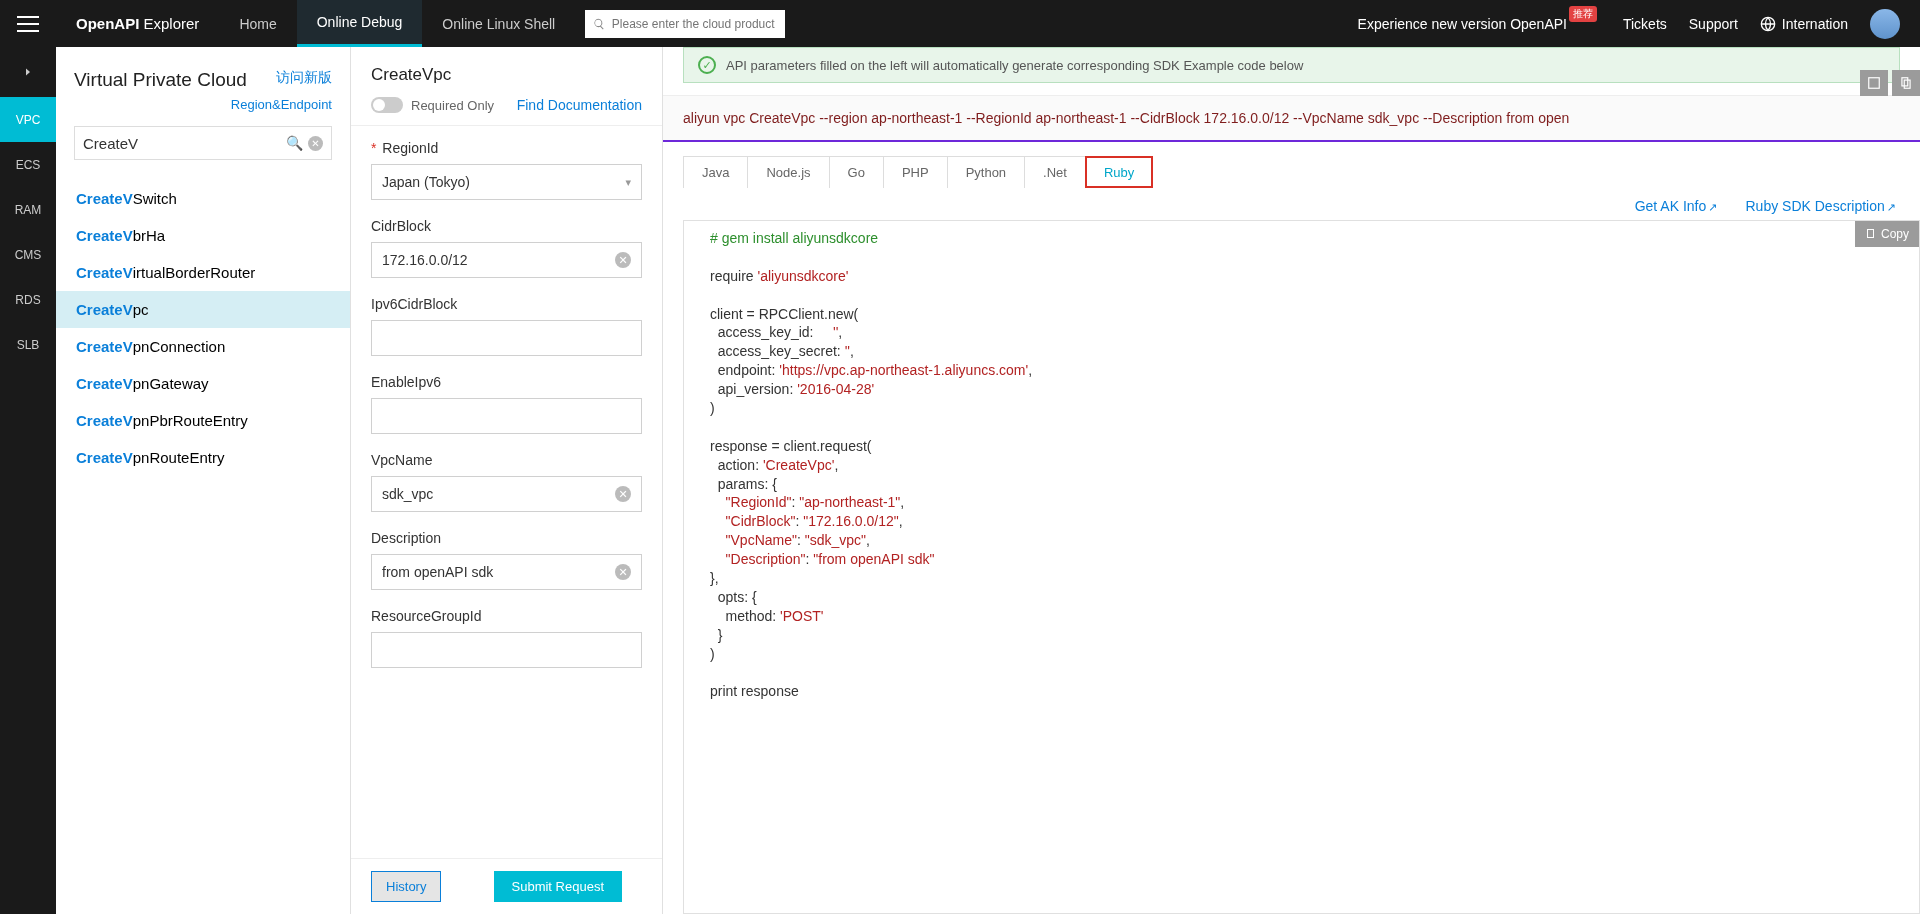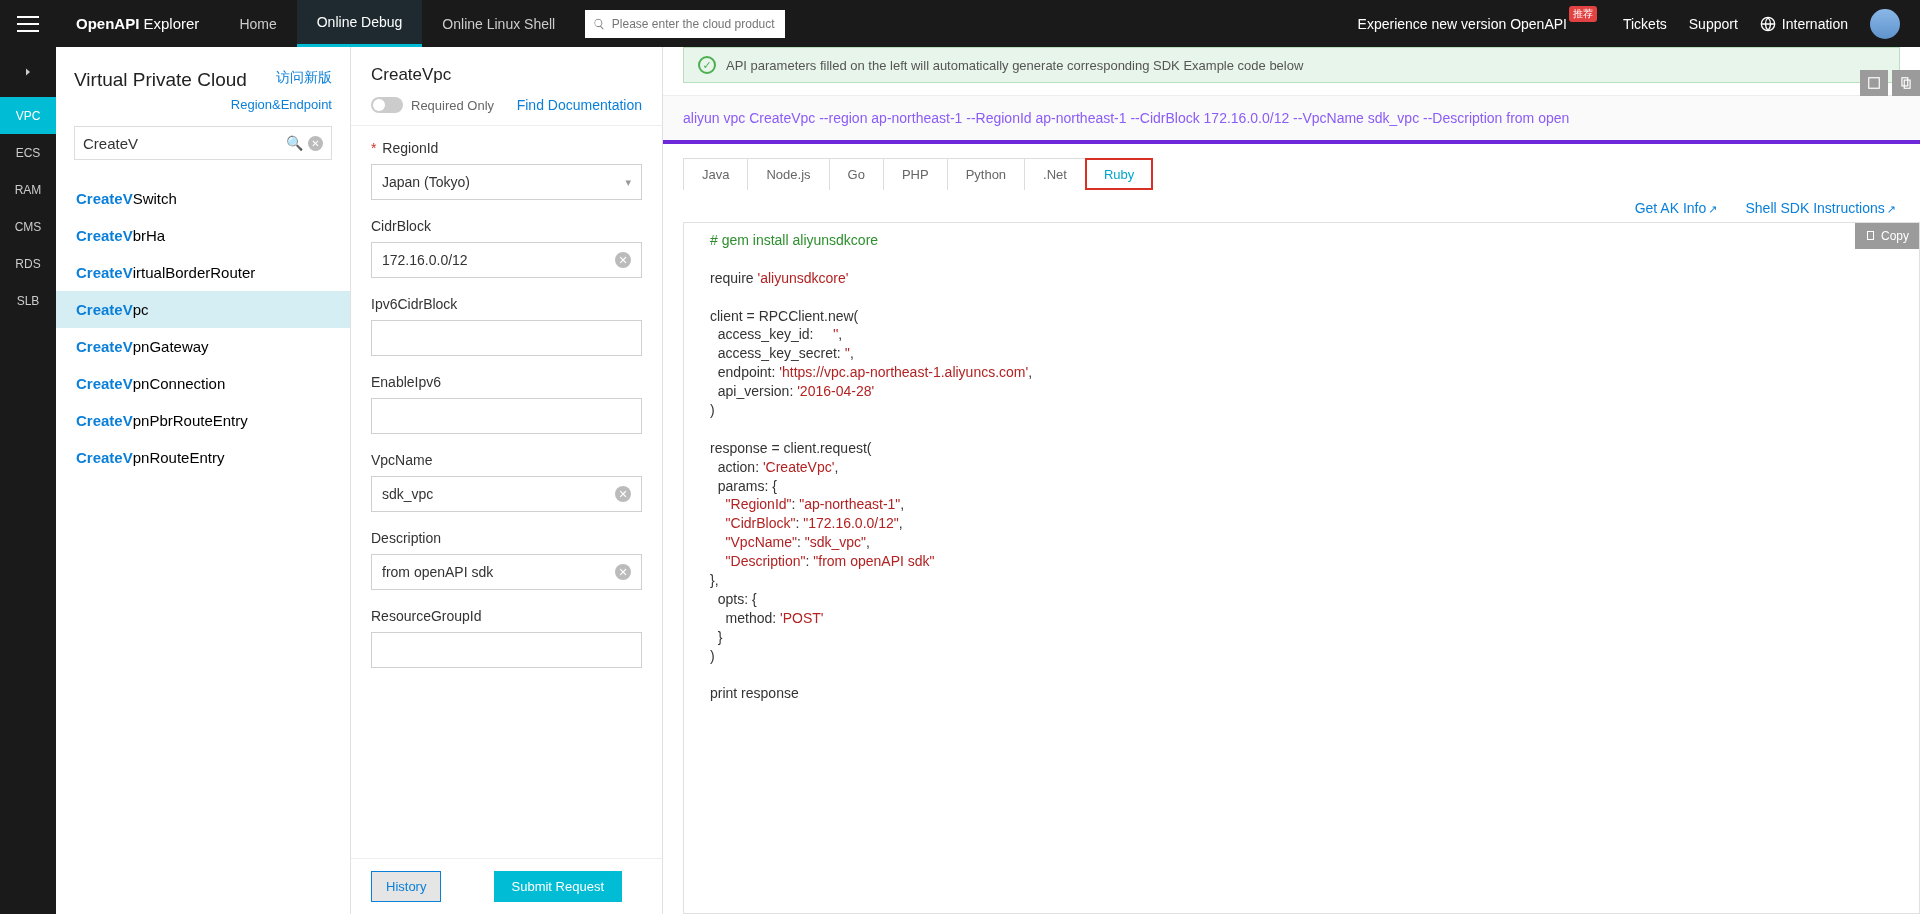--- a/index.html
+++ b/index.html
@@ -13,21 +13,21 @@
 .navtab{padding:0 20px;height:47px;display:flex;align-items:center;font-size:14px;color:#ccc;cursor:pointer}
 .navtab.active{background:#1f2a30;color:#fff;border-bottom:3px solid #00bcd4}
 .searchbox{margin-left:10px;background:#fff;height:28px;display:flex;align-items:center;padding:0 8px;width:200px}
 .searchbox svg{width:14px;height:14px;fill:#888}
 .searchbox input{border:none;outline:none;font-size:12px;color:#666;margin-left:6px;width:100%}
 .top-right{position:absolute;right:20px;display:flex;align-items:center;gap:22px;height:37px}
 .top-right .tlink{color:#fff;font-size:14px;cursor:pointer;display:flex;align-items:center;gap:6px}
 .badge{background:#e34242;color:#fff;font-size:10px;padding:1px 4px;border-radius:3px;position:relative;top:-10px;left:-4px}
 .avatar{width:30px;height:30px;border-radius:50%;background:linear-gradient(#8ab7e8,#5f93cc)}
 .leftrail{position:absolute;top:47px;left:0;width:56px;height:calc(100% - 47px);background:#1a1a1a;color:#fff}
-.rail-item{height:37px;display:flex;align-items:center;justify-content:center;font-size:12px;color:#ccc;cursor:pointer}
+.rail-item{height:45px;display:flex;align-items:center;justify-content:center;font-size:12px;color:#ccc;cursor:pointer}
 .rail-item.expand{height:50px}
 .rail-item.active{background:#00bcd4;color:#fff}
 .panel-left{position:absolute;top:47px;left:56px;width:295px;height:calc(100% - 47px);background:#fff;border-right:1px solid #e0e0e0;padding:22px 0 0 0}
 .panel-left .hdr{display:flex;justify-content:space-between;align-items:flex-start;padding:0 18px}
 .panel-left h2{font-size:19px;font-weight:500;color:#222}
 .linkblue{color:#0a7fd9;font-size:14px;cursor:pointer}
 .linksmall{display:block;text-align:right;color:#0a7fd9;font-size:13px;padding:6px 18px 10px 0;cursor:pointer}
 .filterbox{margin:4px 18px 10px 18px;border:1px solid #ddd;height:34px;display:flex;align-items:center;padding:0 8px}
 .filterbox input{border:none;outline:none;font-size:15px;color:#333;flex:1}
 .filterbox .ic{color:#999;font-size:14px;margin-left:4px;cursor:pointer}
@@ -50,21 +50,21 @@
 .fld .control{border:1px solid #d0d0d0;height:36px;display:flex;align-items:center;padding:0 10px;position:relative}
 .fld .control input{border:none;outline:none;font-size:14px;color:#333;flex:1;background:transparent}
 .fld .control .chev{color:#999;font-size:11px}
 .fld .control .clr{position:absolute;right:10px;width:16px;height:16px;background:#bbb;border-radius:50%;color:#fff;font-size:11px;display:flex;align-items:center;justify-content:center;cursor:pointer}
 .mid-bottom{padding:12px 20px;display:flex;gap:12px;border-top:1px solid #eee;justify-content:flex-start}
 .btn-outline{border:1px solid #0a7fd9;color:#0a7fd9;background:#e5e5e5;padding:6px 14px;font-size:13px;cursor:pointer}
 .btn-primary{background:#00bcd4;color:#fff;border:none;padding:8px 18px;font-size:13px;cursor:pointer;margin-left:auto;margin-right:20px}
 .panel-right{position:absolute;top:47px;left:663px;right:0;height:calc(100% - 47px);background:#fff;display:flex;flex-direction:column}
 .info-banner{background:#e8f5ea;border:1px solid #b8e0bf;margin:0 20px 12px 20px;padding:8px 14px;display:flex;align-items:center;font-size:13px;color:#555}
 .info-banner .ic{width:18px;height:18px;border:2px solid #4caf50;border-radius:50%;color:#4caf50;font-size:11px;display:flex;align-items:center;justify-content:center;margin-right:10px}
-.cmdline{background:#fafafa;border-top:1px solid #eee;border-bottom:4px solid #6d28d9;padding:14px 20px;font-size:14px;color:#8b5cf6;position:relative;display:flex;align-items:center}
+.cmdline{background:#fafafa;border-top:1px solid #eee;border-bottom:2px solid #6d28d9;padding:14px 20px;font-size:14px;color:#7f1d1d;position:relative;display:flex;align-items:center}
 .cmd-icons{position:absolute;right:0;top:-26px;display:flex;gap:4px}
 .cmd-ic{width:28px;height:26px;background:#9b9b9b;display:flex;align-items:center;justify-content:center}
 .tabs{display:flex;padding:14px 20px 0 20px}
 .tab{border:1px solid #ddd;border-bottom:none;padding:8px 18px;font-size:13px;color:#666;cursor:pointer;margin-right:-1px;background:#fff}
 .tab.active{color:#00a6c9;outline:2px solid #d93025;outline-offset:-2px}
 .links-row{display:flex;justify-content:flex-end;gap:28px;padding:10px 24px 6px 0}
 .links-row a{color:#0a7fd9;font-size:14px;cursor:pointer;text-decoration:none}
 .links-row .ext{font-size:11px;margin-left:2px}
 .codewrap{flex:1;margin:0 0 0 20px;border:1px solid #e0e0e0;position:relative;overflow:auto;font-family:"Consolas",monospace;font-size:14px;line-height:1.35}
 .copybtn{position:absolute;top:0;right:0;background:#9b9b9b;color:#fff;font-size:12px;padding:5px 10px;cursor:pointer;display:flex;align-items:center;gap:4px}
@@ -135,22 +135,22 @@
   <div class="filterbox">
     <input value="CreateV" style="">
     <span class="ic">🔍</span>
     <span class="ic" style="background:#bbb;color:#fff;border-radius:50%;width:15px;height:15px;display:flex;align-items:center;justify-content:center;font-size:10px">✕</span>
   </div>
   <div class="apilist" id="apilist">
       <div class="api-item"><span class="hl">CreateV</span>Switch</div>
       <div class="api-item"><span class="hl">CreateV</span>brHa</div>
       <div class="api-item"><span class="hl">CreateV</span>irtualBorderRouter</div>
       <div class="api-item selected"><span class="hl">CreateV</span>pc</div>
+      <div class="api-item"><span class="hl">CreateV</span>pnConnection</div>
       <div class="api-item"><span class="hl">CreateV</span>pnGateway</div>
-      <div class="api-item"><span class="hl">CreateV</span>pnConnection</div>
       <div class="api-item"><span class="hl">CreateV</span>pnPbrRouteEntry</div>
       <div class="api-item"><span class="hl">CreateV</span>pnRouteEntry</div>
     </div>
 </div>
 
 <div class="panel-mid">
   <div class="mid-top">
     <h3>CreateVpc</h3>
     <div class="mid-row">
       <div style="display:flex;align-items:center">
@@ -239,21 +239,21 @@
       <div class="tab">Java</div>
       <div class="tab">Node.js</div>
       <div class="tab">Go</div>
       <div class="tab">PHP</div>
       <div class="tab">Python</div>
       <div class="tab">.Net</div>
       <div class="tab active">Ruby</div>
     </div>
   <div class="links-row">
     <a><span>Get AK Info</span><span class="ext">↗</span></a>
-    <a><span>Shell SDK Instructions</span><span class="ext">↗</span></a>
+    <a><span>Ruby SDK Description</span><span class="ext">↗</span></a>
   </div>
   <div class="codewrap">
     <div class="copybtn">
         <svg width="12" height="12" viewBox="0 0 24 24" fill="#fff">
           <rect x="5" y="3" width="12" height="16" stroke="#fff" fill="none" stroke-width="2"></rect>
         </svg>
         <span>Copy</span>
       </div>
     <div class="code" id="code"><span class="c-comment"># gem install aliyunsdkcore</span>
 

